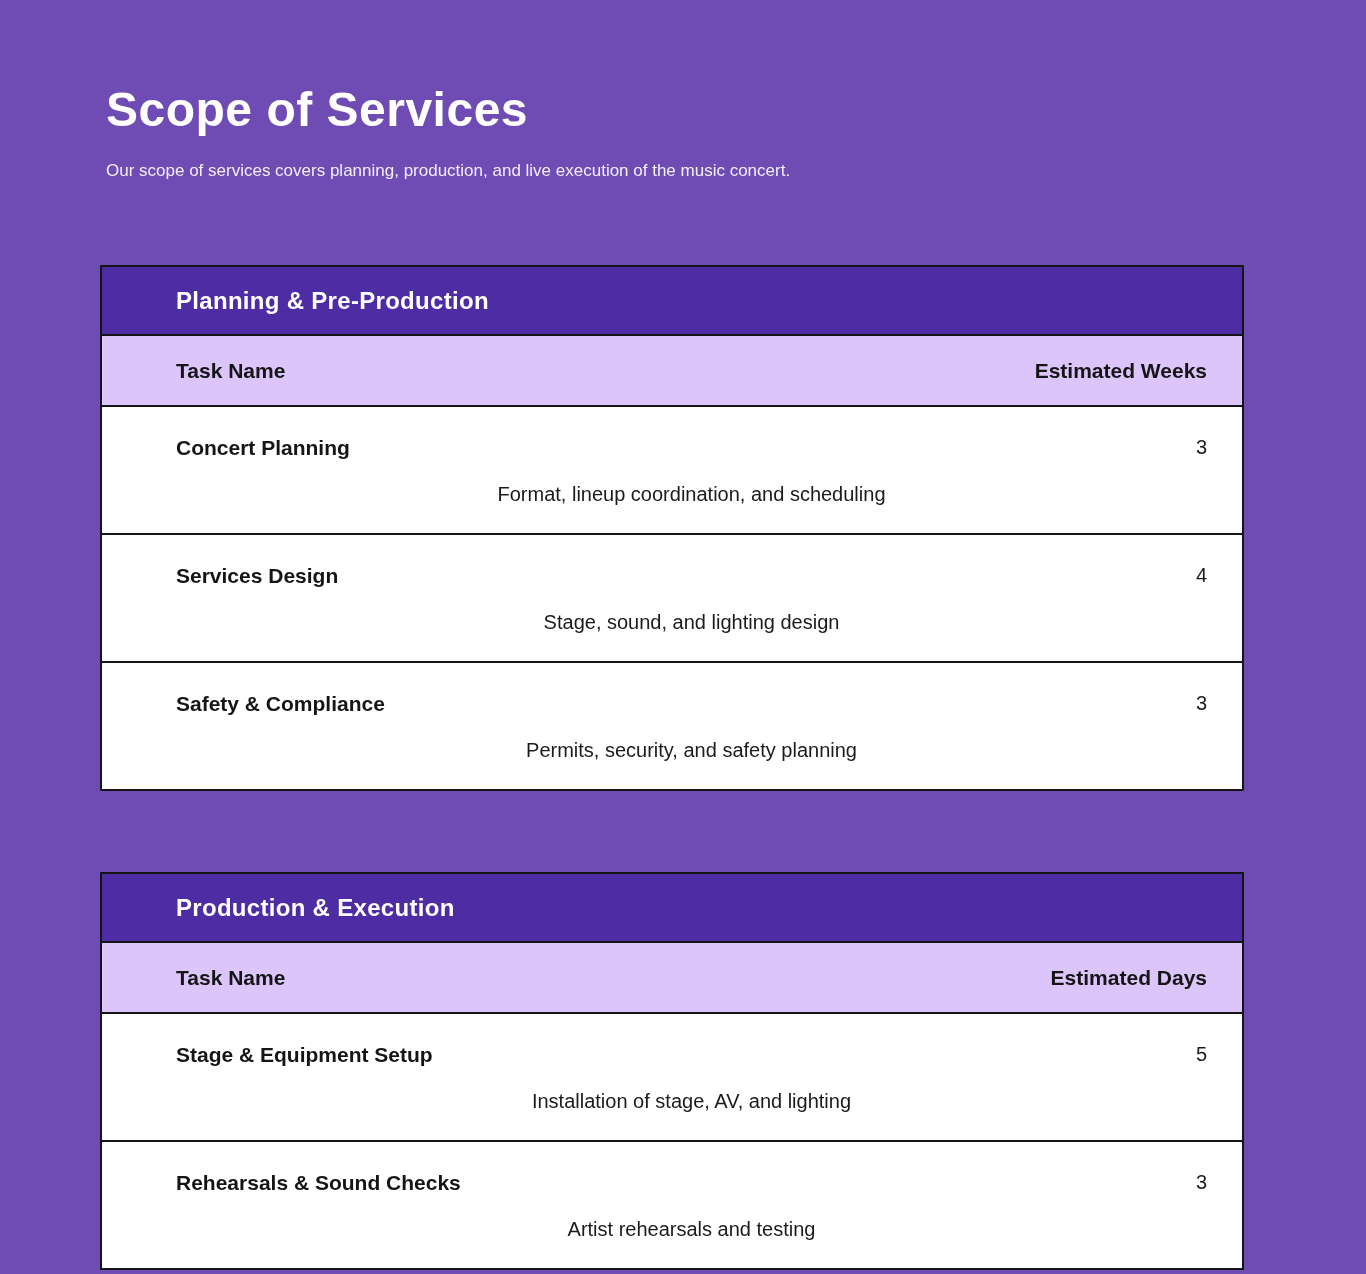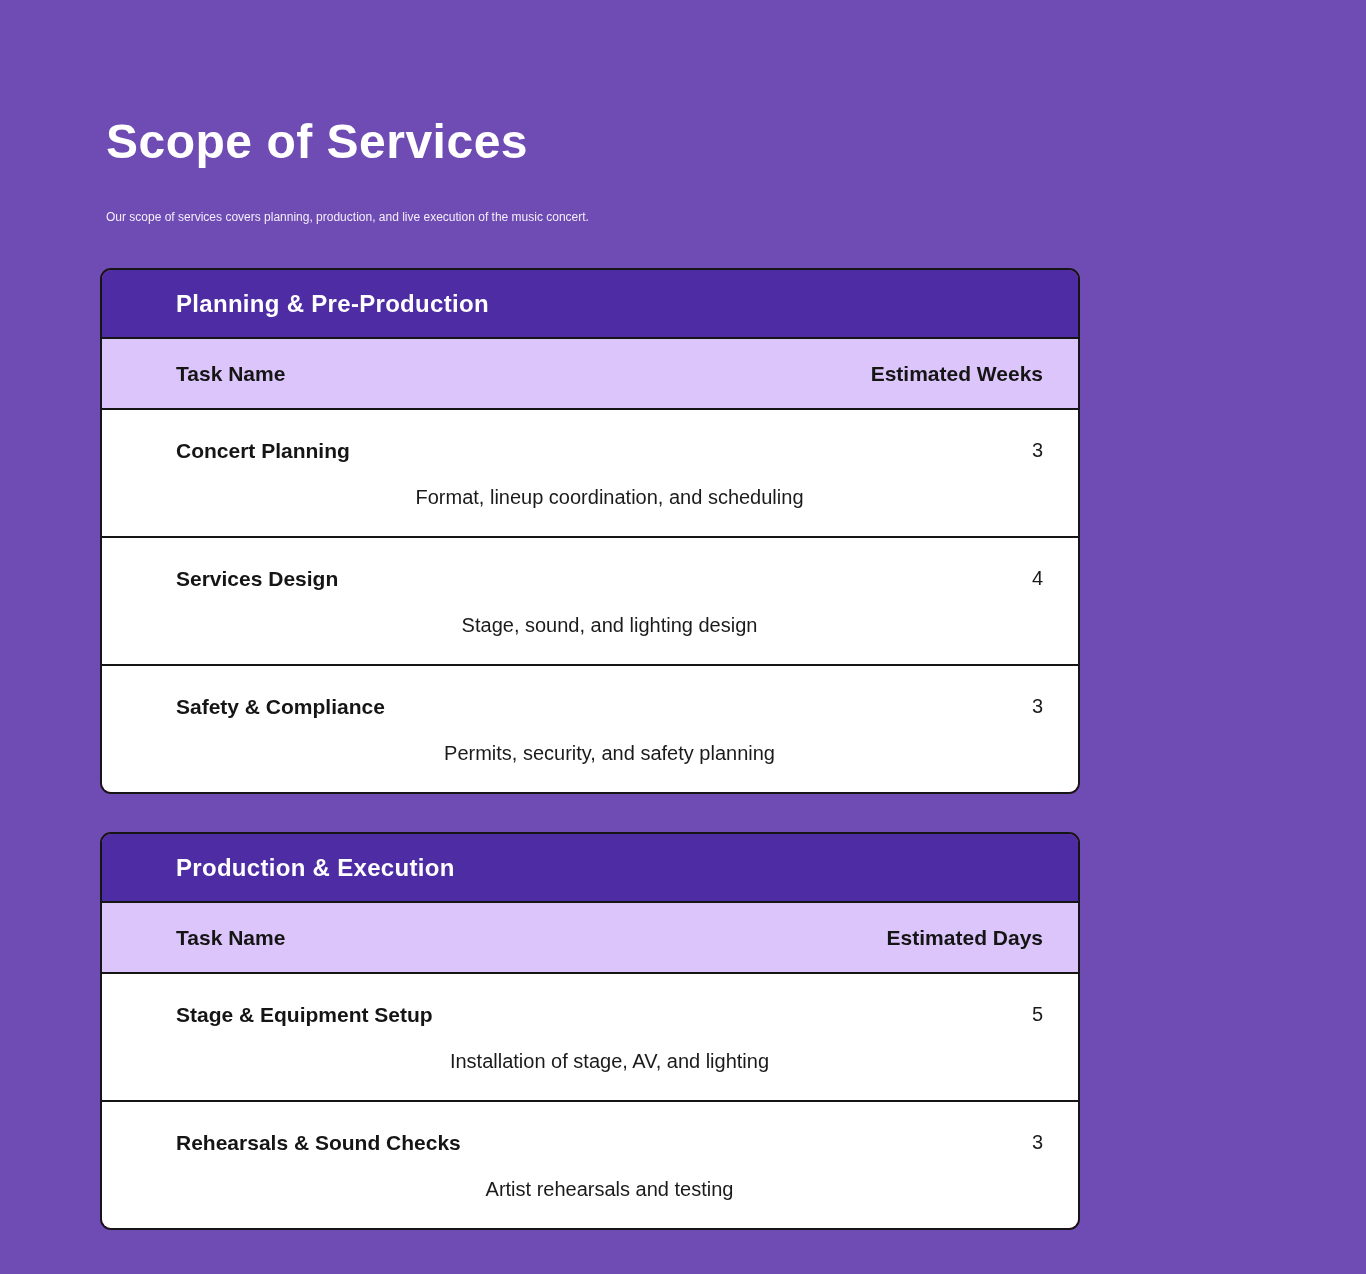--- a/index.html
+++ b/index.html
@@ -5,43 +5,43 @@
   * { box-sizing: border-box; }
   html, body { margin: 0; padding: 0; }
   body {
     width: 1366px;
     height: 1274px;
     overflow: hidden;
     background: #6F4BB4;
     font-family: "Liberation Sans", "DejaVu Sans", sans-serif;
   }
   .content {
-    width: 980px;
+    width: 1144px;
     margin-left: 100px;
-    padding-top: 112px;
+    padding-top: 80px;
   }
   .page-title {
     margin: 0 0 0 6px;
     color: #FFFFFF;
     font-size: 48px;
     line-height: 60px;
     font-weight: 800;
     letter-spacing: 0.5px;
   }
   .page-subtitle {
-    margin: 32px 0 0 6px;
+    margin: 18px 0 0 6px;
     color: #F3EEFB;
-    font-size: 12px;
+    font-size: 17px;
     line-height: 26px;
     font-weight: 400;
   }
   .service-table {
-    margin-top: 38px;
+    margin-top: 81px;
     border: 2px solid #151515;
-    border-radius: 11px;
+    border-radius: 1px;
     overflow: hidden;
     background: #ec4899;
   }
   .table-title {
     background: #4D2CA4;
     color: #FFFFFF;
     font-size: 24px;
     line-height: 29px;
     font-weight: 700;
     padding: 19px 35px 19px 74px;

